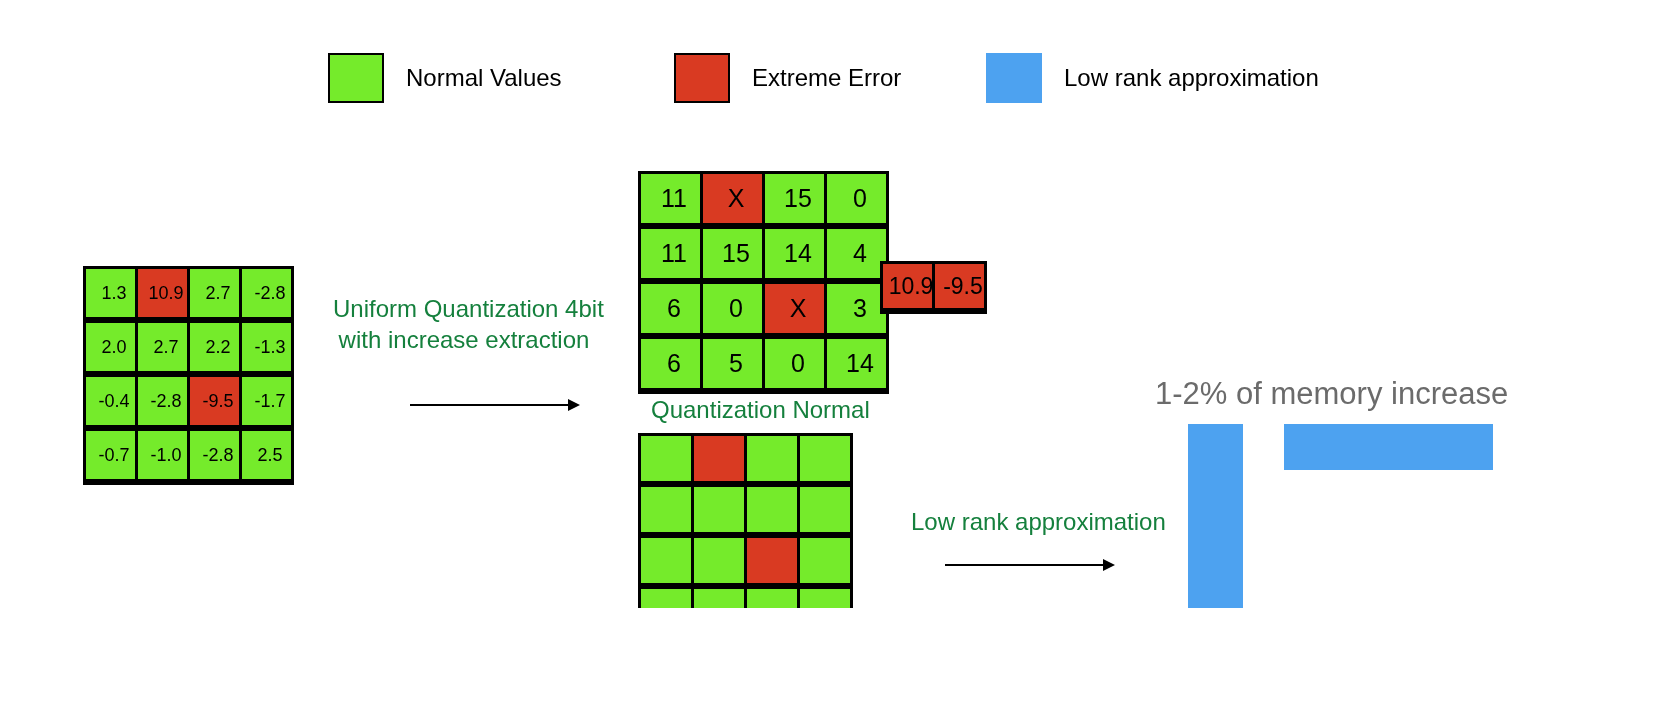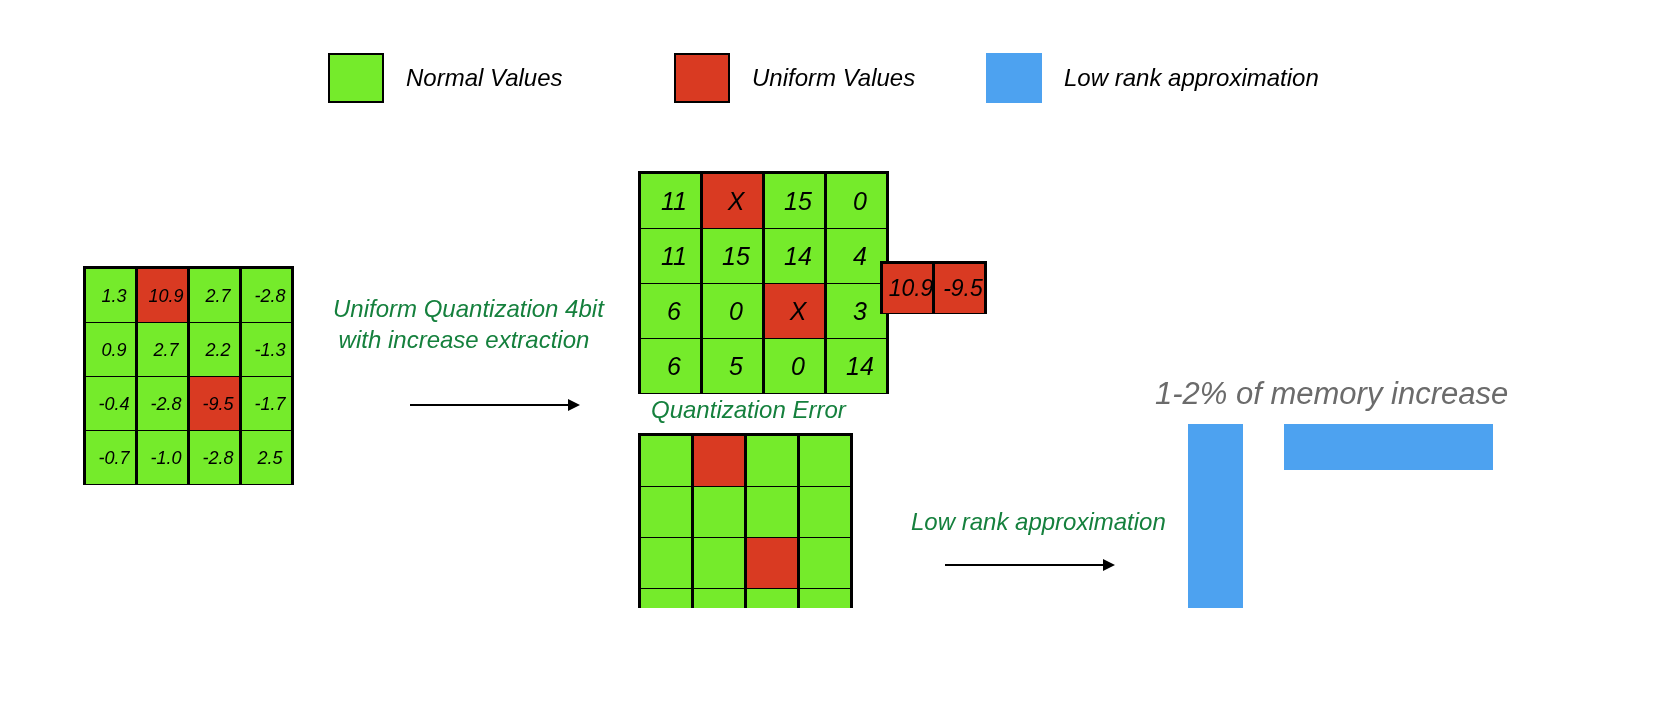--- a/index.html
+++ b/index.html
@@ -10,21 +10,20 @@
   body {
     font-family: "Liberation Sans", sans-serif;
     -webkit-font-smoothing: antialiased;
   }
   #canvas {
     position: relative;
     width: 1656px;
     height: 608px;
     background: #ffffff;
     overflow: hidden;
-    font-style: italic;
   }
 
   
   .legend-item { position: absolute; display: flex; align-items: center; }
   .legend-swatch {
     width: 56px; height: 50px;
     border: 2px solid #000000;
     box-sizing: border-box;
     flex: 0 0 auto;
   }
@@ -40,21 +39,21 @@
   
   .matrix {
     position: absolute;
     display: grid;
     border-left: 3px solid #000;
     border-top: 3px solid #000;
     box-sizing: content-box;
   }
   .cell {
     border-right: 3px solid #000;
-    border-bottom: 1px solid #000000;
+    border-bottom: 6px solid #000000;
     box-sizing: border-box;
     display: flex;
     align-items: center;
     justify-content: center;
     font-size: 25px;
     color: #000;
     line-height: 1;
     overflow: hidden;
     padding-left: 7px;
   }
@@ -129,34 +128,34 @@
 
 <div id="canvas">
 
   <div class="legend-item" style="left:328px; top:53px;">
     <div class="legend-swatch" style="background:#75eb2b;"></div>
     <div class="legend-label">Normal Values</div>
   </div>
 
   <div class="legend-item" style="left:674px; top:53px;">
     <div class="legend-swatch" style="background:#d93a22;"></div>
-    <div class="legend-label">Uniform Values</div>
+    <div class="legend-label">Extreme Error</div>
   </div>
 
   <div class="legend-item" style="left:986px; top:53px;">
     <div class="legend-swatch noborder" style="background:#4da2f0;"></div>
     <div class="legend-label">Low rank approximation</div>
   </div>
 
   <div class="matrix" id="matrix-input">
       <div class="cell normal">1.3</div>
       <div class="cell extreme">10.9</div>
       <div class="cell normal">2.7</div>
       <div class="cell normal">-2.8</div>
-      <div class="cell normal">0.9</div>
+      <div class="cell normal">2.0</div>
       <div class="cell normal">2.7</div>
       <div class="cell normal">2.2</div>
       <div class="cell normal">-1.3</div>
       <div class="cell normal">-0.4</div>
       <div class="cell normal">-2.8</div>
       <div class="cell extreme">-9.5</div>
       <div class="cell normal">-1.7</div>
       <div class="cell normal">-0.7</div>
       <div class="cell normal">-1.0</div>
       <div class="cell normal">-2.8</div>
@@ -187,21 +186,21 @@
       <div class="cell normal">5</div>
       <div class="cell normal">0</div>
       <div class="cell normal">14</div>
     </div>
 
   <div class="matrix" id="matrix-outliers">
       <div class="cell extreme">10.9</div>
       <div class="cell extreme">-9.5</div>
     </div>
 
-  <div class="free-text" style="left:651px; top:394px;">Quantization Error</div>
+  <div class="free-text" style="left:651px; top:394px;">Quantization Normal</div>
 
   <div class="matrix" id="matrix-error">
       <div class="cell normal"></div>
       <div class="cell extreme"></div>
       <div class="cell normal"></div>
       <div class="cell normal"></div>
       <div class="cell normal"></div>
       <div class="cell normal"></div>
       <div class="cell normal"></div>
       <div class="cell normal"></div>

